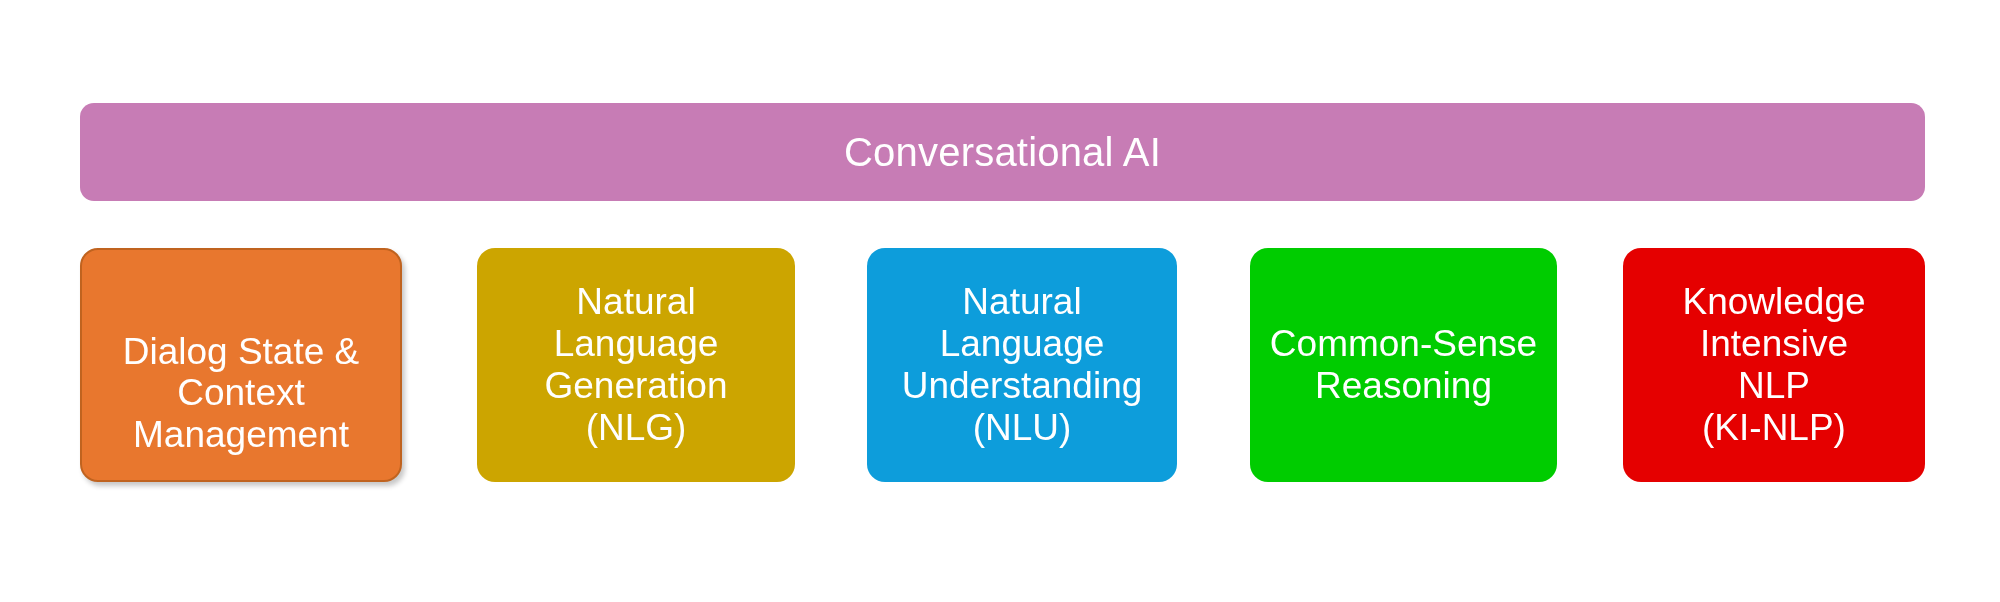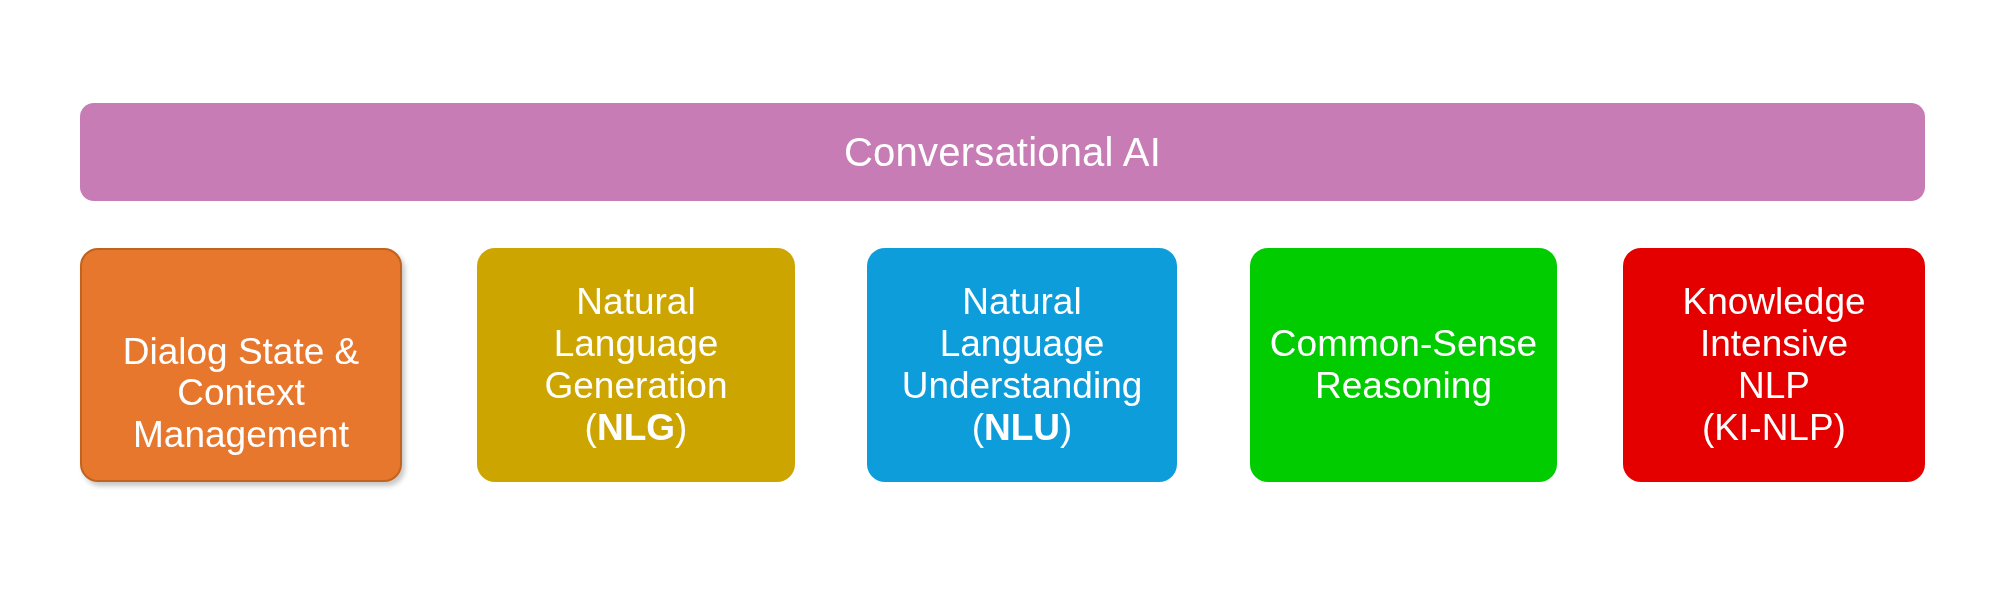--- a/index.html
+++ b/index.html
@@ -56,21 +56,21 @@
   }
   .box-label {
     color: #ffffff;
     font-size: 37px;
     line-height: 1.13;
     text-align: center;
     font-weight: 400;
     white-space: pre-line;
   }
   .box-label .acr {
-    font-weight: 700;
+    font-weight: 400;
   }
   .box.shadowed {
     box-shadow: 3px 4px 5px rgba(0,0,0,0.22);
   }
   .box.bordered {
     border: 2px solid #C0631F;
   }
 
   
   .box-0 { left: 80px;   width: 322px; }

